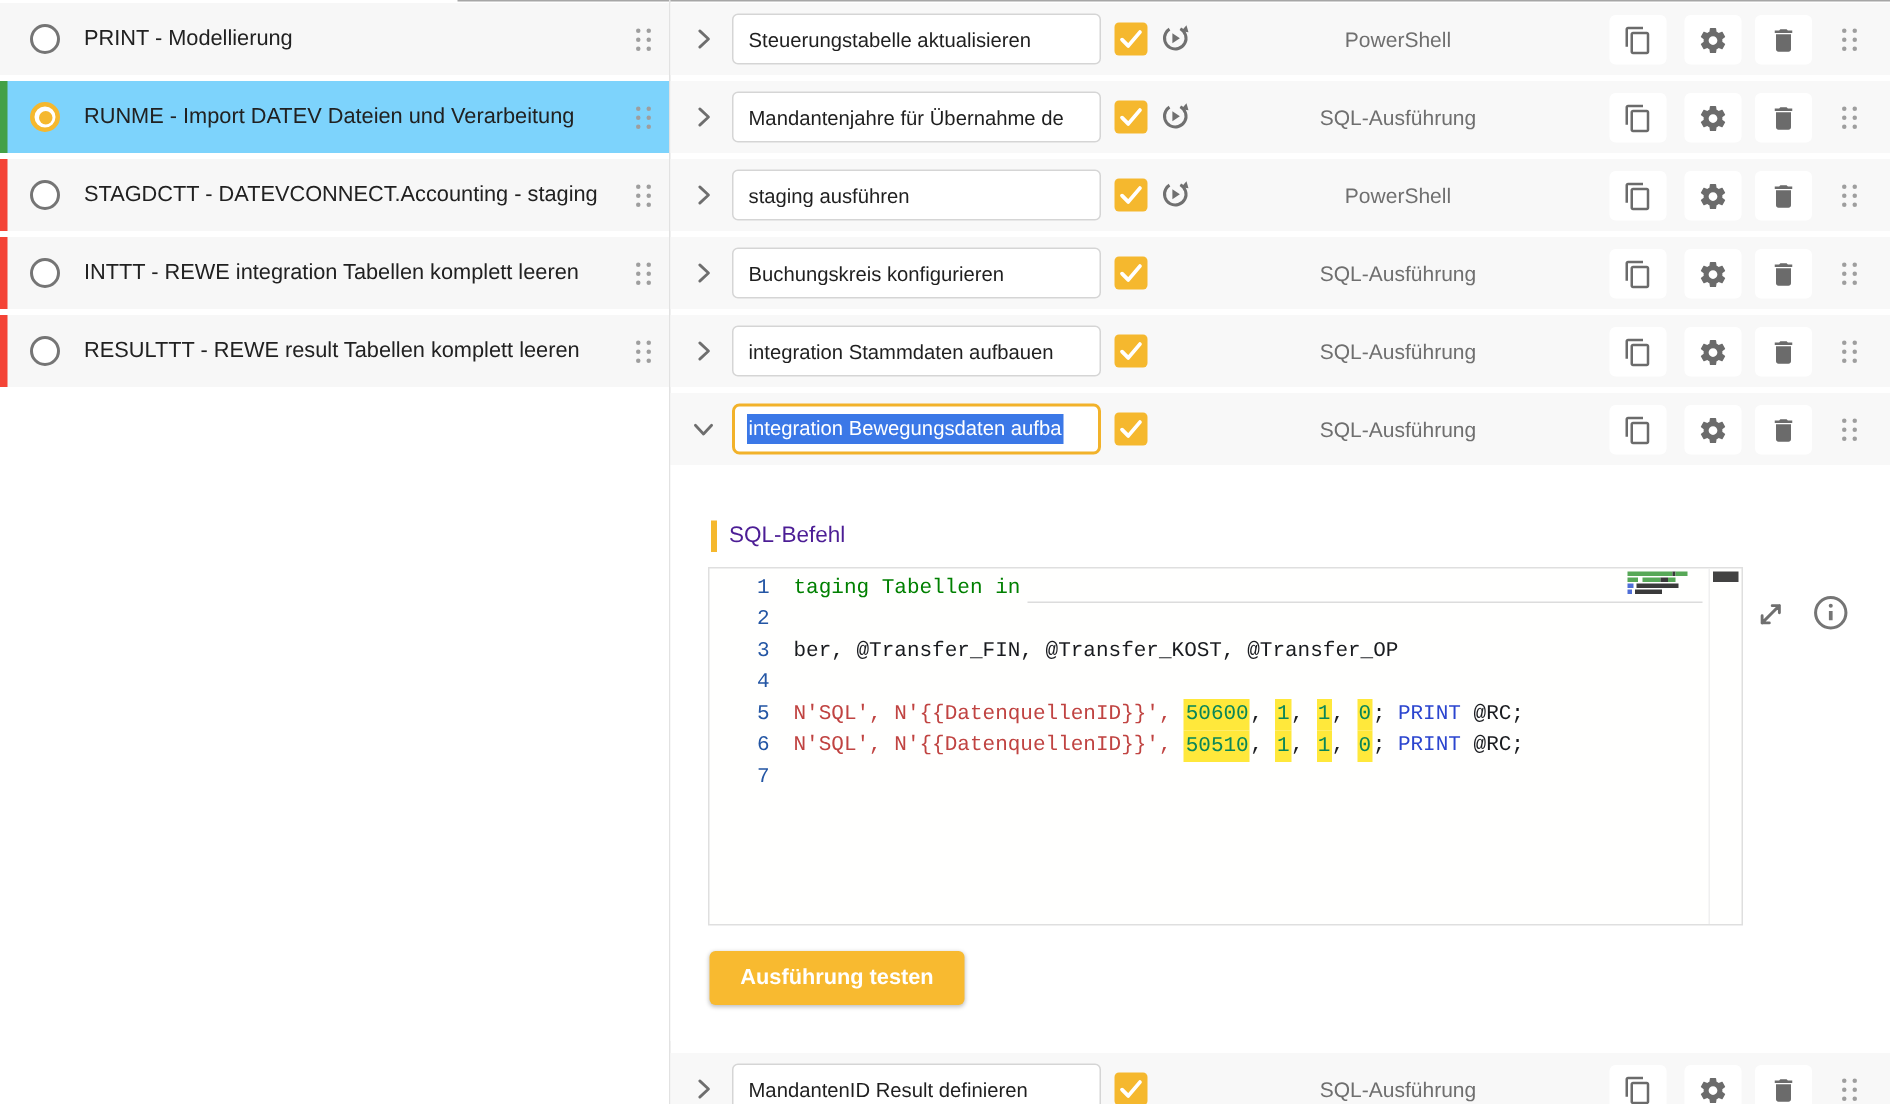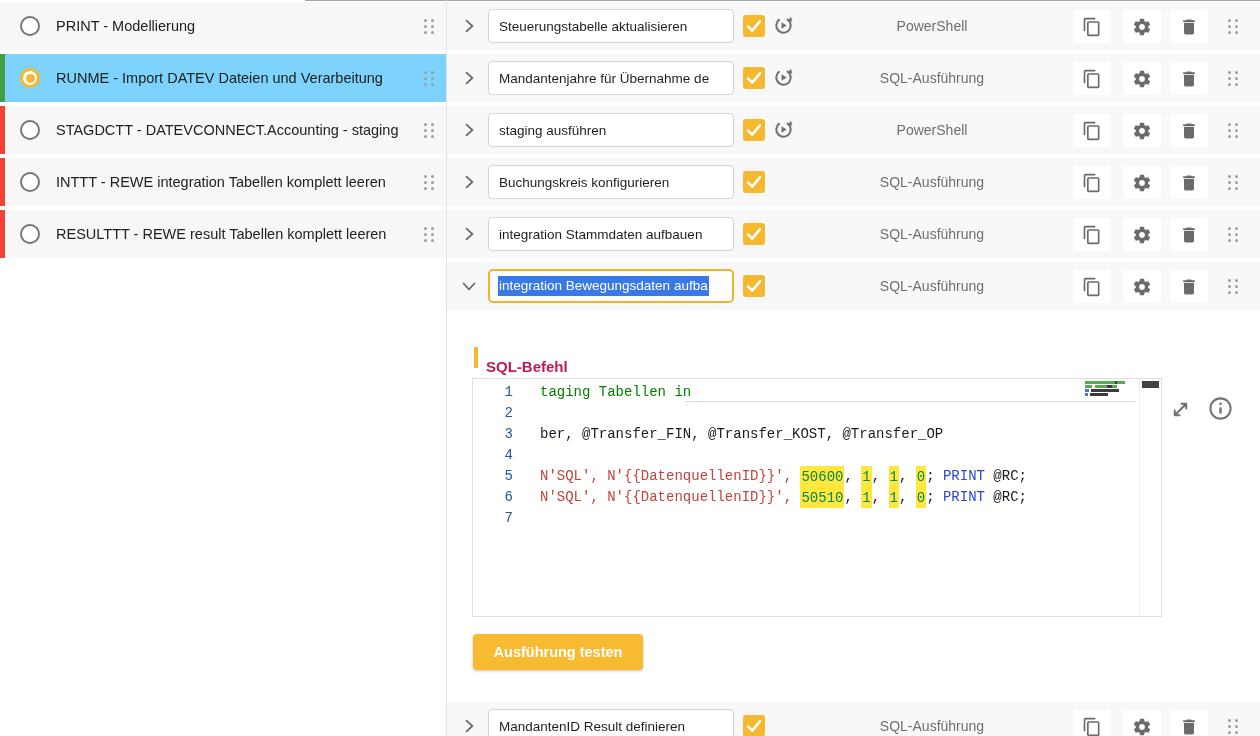--- a/index.html
+++ b/index.html
@@ -48,28 +48,28 @@
   .t-type { position: absolute; left: 379px; top: 0; width: 212px; height: 48px; line-height: 48px;
     text-align: center; font-size: 14px; color: #6f6f6f; }
   .btn { position: absolute; top: 8px; width: 38px; height: 33px; border: none; border-radius: 4px;
     background: #ffffff; cursor: pointer; display: flex; align-items: center; justify-content: center; }
   .b-copy { left: 626px; } .b-gear { left: 676px; } .b-trash { left: 723px; }
   .t-dots { position: absolute; left: 779px; top: 15px; margin: 0; }
 
   
   .detail { position: relative; height: 384px; margin-bottom: 8px; background: #fff; }
   .label-bar { position: absolute; left: 27px; top: 37px; width: 4px; height: 21px; background: #f5b82e; }
-  .detail-label { position: absolute; left: 39px; top: 38px; font-size: 15px; font-weight: bold; color: #be185d; margin-top: 10px; }
+  .detail-label { position: absolute; left: 39px; top: 38px; font-size: 15px; font-weight: normal; color: #4c1d95; }
   .code-editor { position: absolute; left: 25px; top: 68px; width: 690px; height: 239px;
     border: 1px solid #dfdfdf; background: #fffffe; overflow: hidden; }
   .code-lines { position: absolute; left: 0; top: 3px; right: 22px; }
   .cl { position: relative; height: 21px; display: flex; align-items: center;
     font-family: "Liberation Mono", "DejaVu Sans Mono", monospace; font-size: 14px; line-height: 21px; }
   .ln { flex: none; width: 40px; text-align: right; color: #2456a4; }
-  .ct { margin-left: 27px; white-space: pre; }
+  .ct { margin-left: 16px; white-space: pre; }
   .seg-cm { color: #008000; }
   .seg-pl { color: #191b1f; }
   .seg-st { color: #c04341; }
   .seg-kw { color: #2b45cf; }
   .seg-nu { color: #098658; }
   .hl { background: #ffe83b; padding: 2.5px 1px; }
   .rule { position: absolute; left: 212px; right: 4px; top: 19px; height: 1px; background: #dcdcdc; }
   .minimap { position: absolute; right: 23px; top: 2px; width: 53px; }
   .mm-row { display: flex; height: 3px; margin-bottom: 1px; }
   .mm-seg { height: 3px; }

